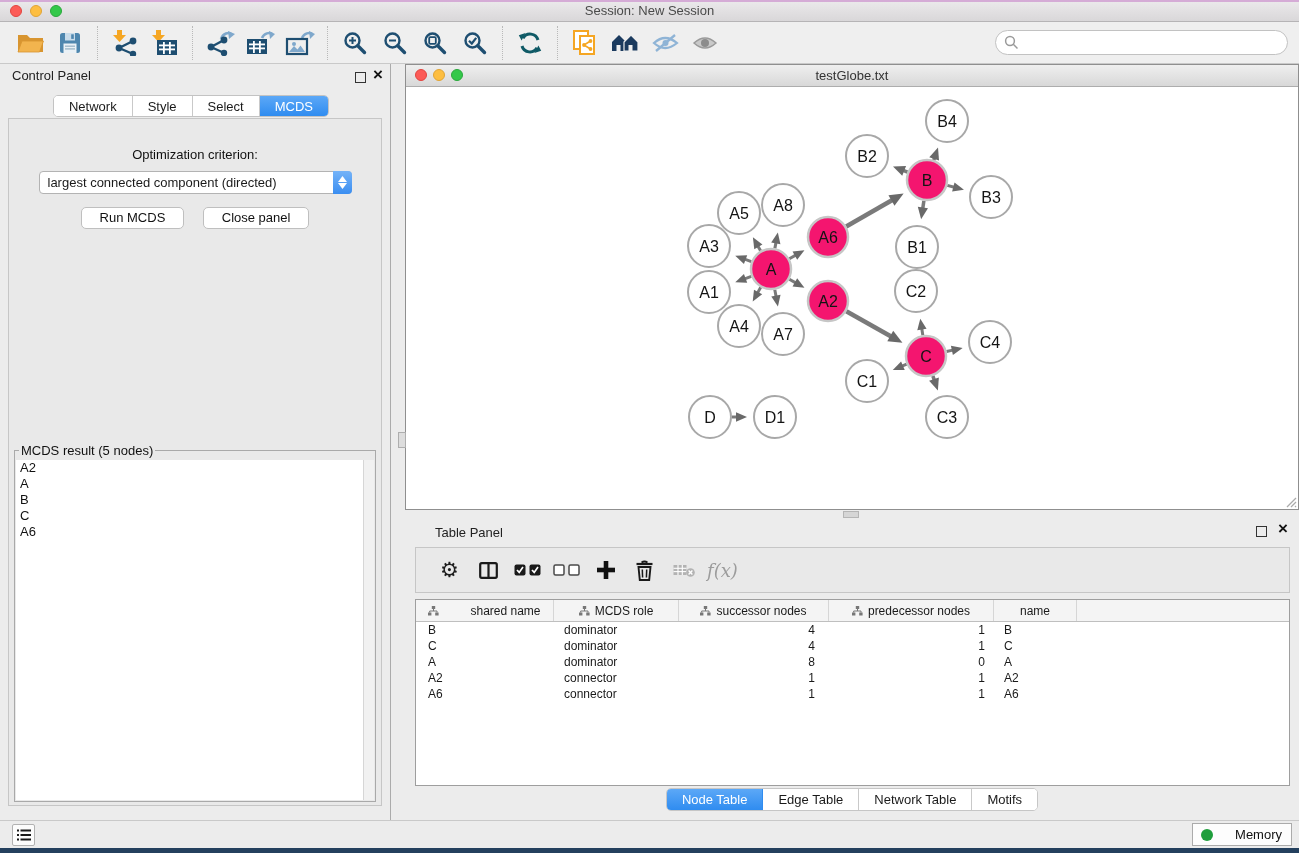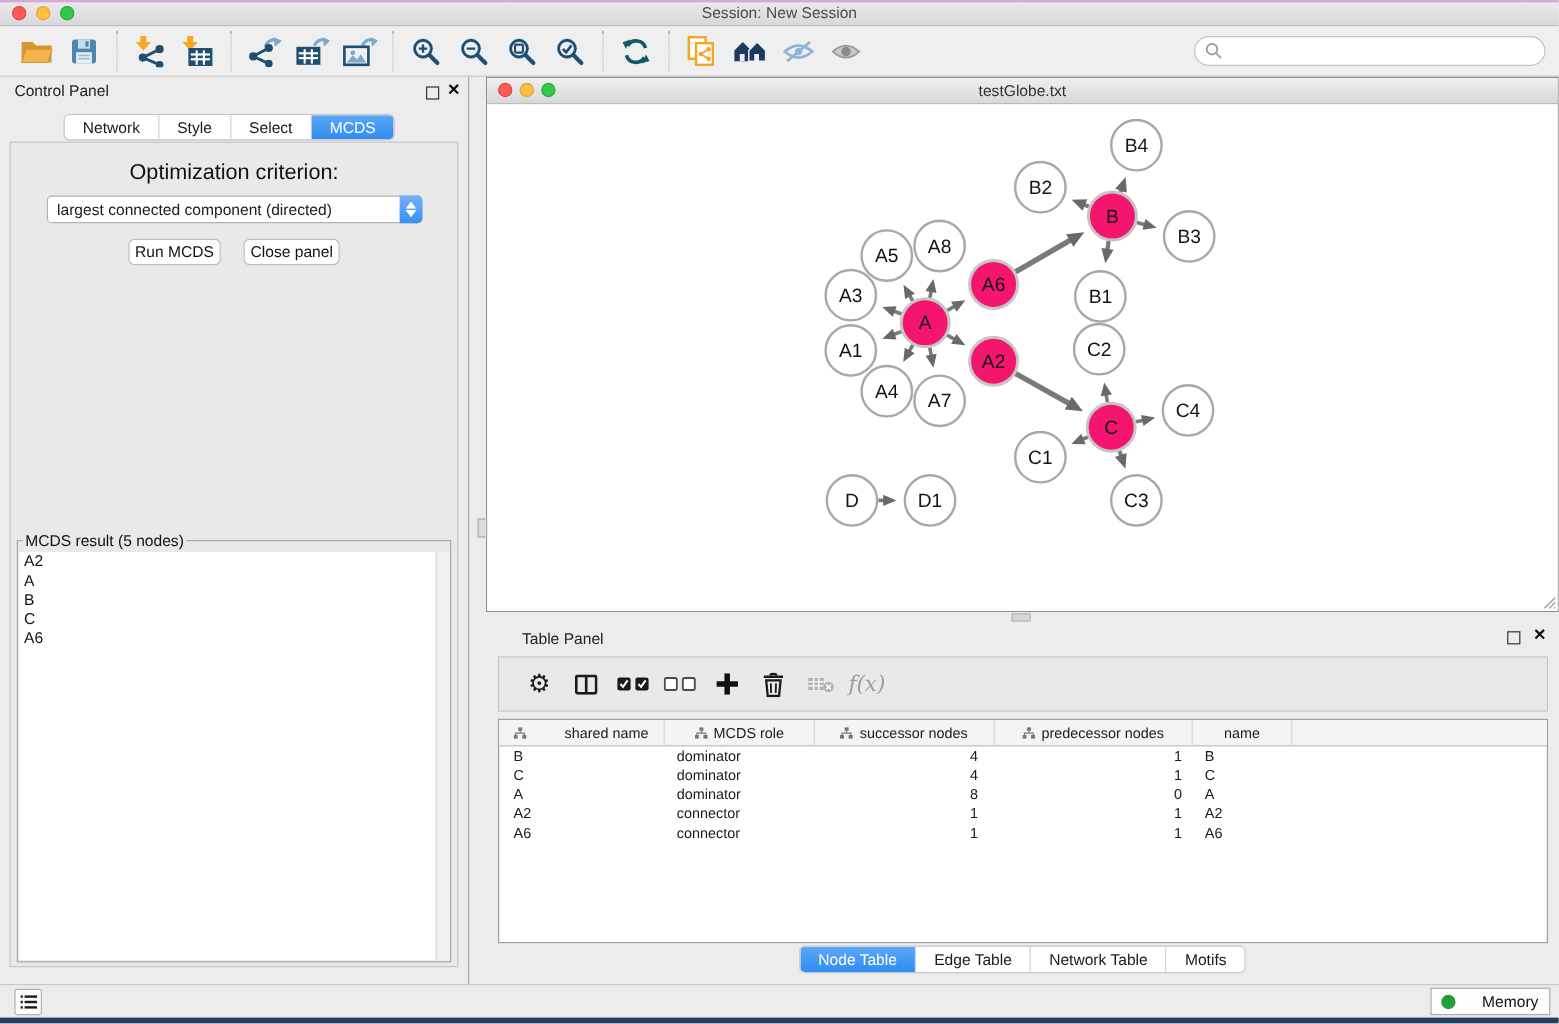--- a/index.html
+++ b/index.html
@@ -32,30 +32,30 @@
   .cpanel-header { position:absolute; top:4px; left:12px; font-size:13px; color:#222; }
   .panel-float { position:absolute; top:8px; width:11px; height:11px; border:1.5px solid #333; background:transparent; }
   .panel-close { position:absolute; top:1px; font-size:17px; font-weight:bold; color:#111; line-height:20px; }
   .seg-wrap { position:absolute; top:31px; left:0; right:8px; text-align:center; z-index:3; }
   .seg { display:inline-flex; background:#FFF; border:1px solid #C3C3C3; border-radius:5px; overflow:hidden; height:22px; }
   .seg-item { padding:0 15px; line-height:21px; font-size:13px; color:#1A1A1A; border-right:1px solid #C9C9C9; background:#FFF; }
   .seg-item:last-child { border-right:none; }
   .seg-item.active { background:linear-gradient(#5CA8F7,#2F8CF0); color:#FFF; border-right-color:#2F8CF0; }
   .cpanel-body { position:absolute; left:8px; right:8px; top:54px; bottom:14px; background:#E9E9E9;
     border:1px solid #C6C6C6; }
-  .opt-label { margin-top:14px; text-align:center; font-size:18px; color:#111; }
+  .opt-label { margin-top:28px; text-align:center; font-size:13px; color:#111; }
   .dropdown { margin:9px auto 0; width:313px; height:23px; background:#FFF; border:1px solid #B3B3B3;
     border-radius:4px; display:flex; align-items:center; position:relative; }
   .dropdown .dd-text { flex:1; font-size:13px; padding-left:8px; white-space:nowrap; overflow:hidden; }
   .dd-stepper { width:19px; height:23px; margin:-1px -1px 0 0; border-radius:0 4px 4px 0;
     background:linear-gradient(#74B3F8,#3B8EF1); display:flex; flex-direction:column;
     align-items:center; justify-content:center; gap:1px; }
   .dd-stepper svg { display:block; }
   .btn-row { margin-top:13px; text-align:center; }
-  .btn { display:inline-block; height:22px; line-height:20px; padding:0 5px; background:#FFF;
+  .btn { display:inline-block; height:22px; line-height:20px; padding:0 18px; background:#FFF;
     border:1px solid #BFBFBF; border-radius:5px; font-size:13px; color:#111; margin:0 7px; }
   .result-fieldset { position:absolute; left:5px; right:5px; top:331px; bottom:3px;
     border:1px solid #A9A9A9; background:transparent; }
   .result-legend { position:absolute; top:-8px; left:4px; font-size:13px; color:#111; background:#E9E9E9; padding:0 2px; }
   .result-list { position:absolute; left:1px; right:1px; top:9px; bottom:1px; background:#FFF; overflow:hidden; }
   .result-scroll { position:absolute; right:0; top:0; bottom:0; width:11px; background:#F1F1F1; border-left:1px solid #D6D6D6; }
   .list-item { font-size:13px; line-height:16px; padding-left:4px; color:#111; }
 
   
   .netwin { position:absolute; left:405px; top:64px; width:894px; height:446px;

